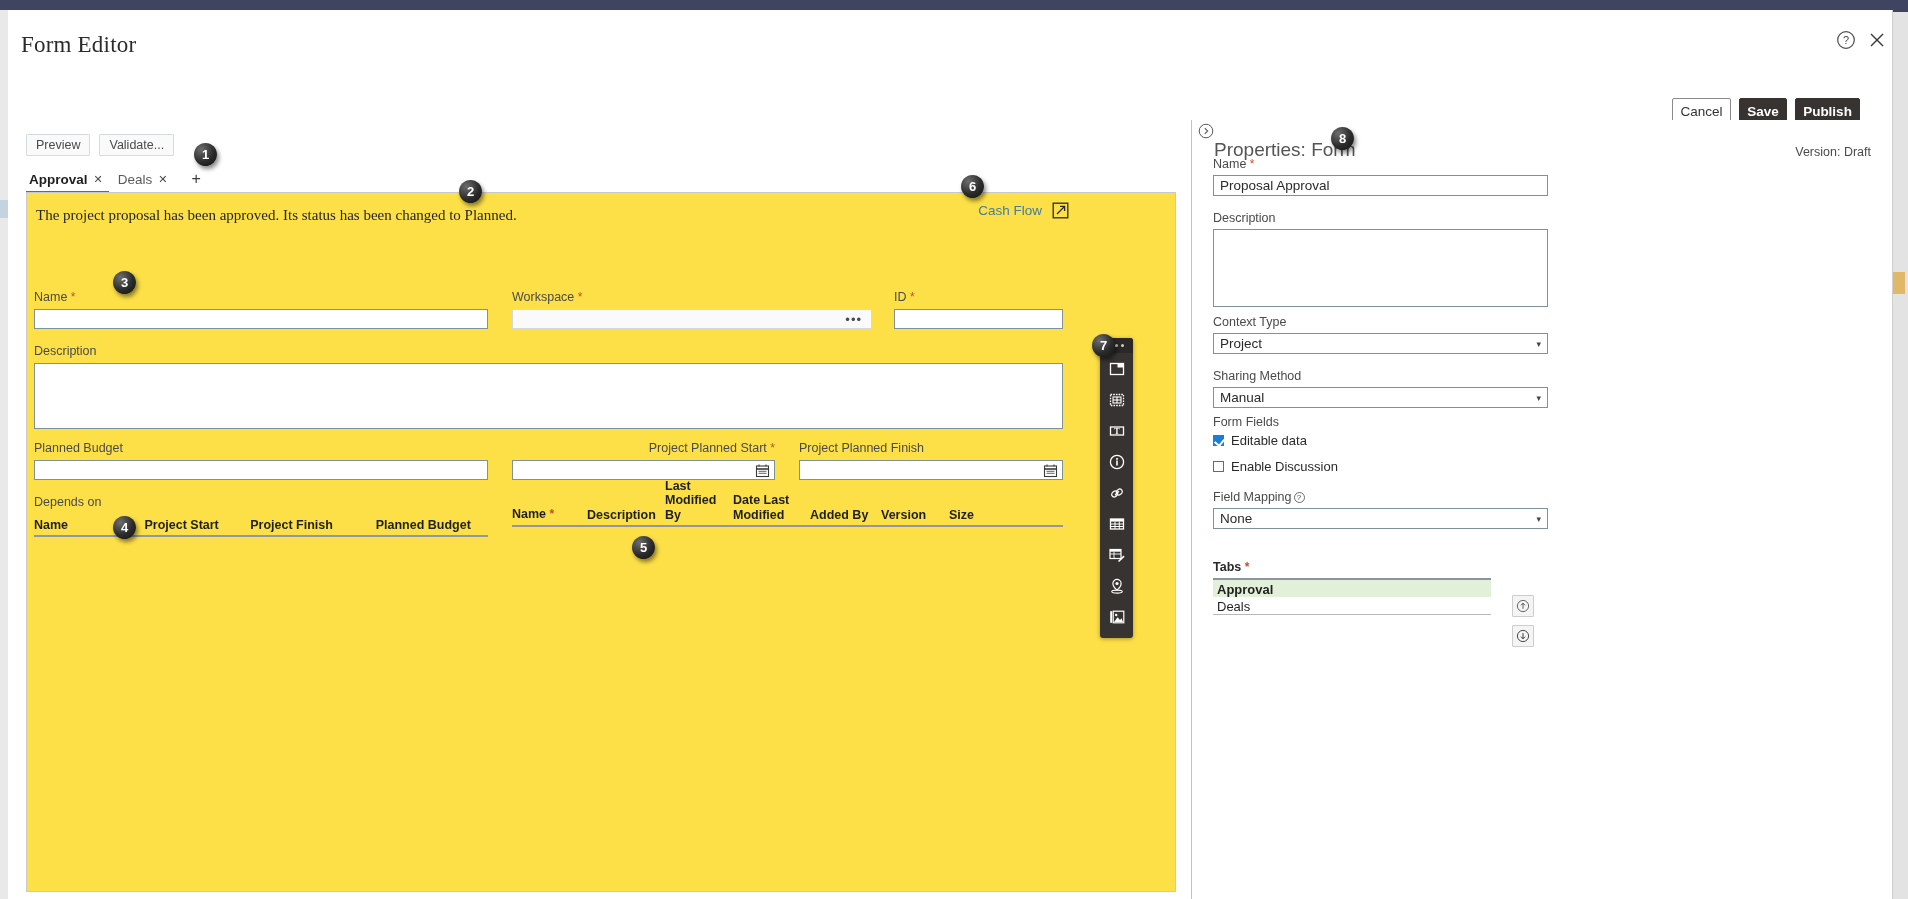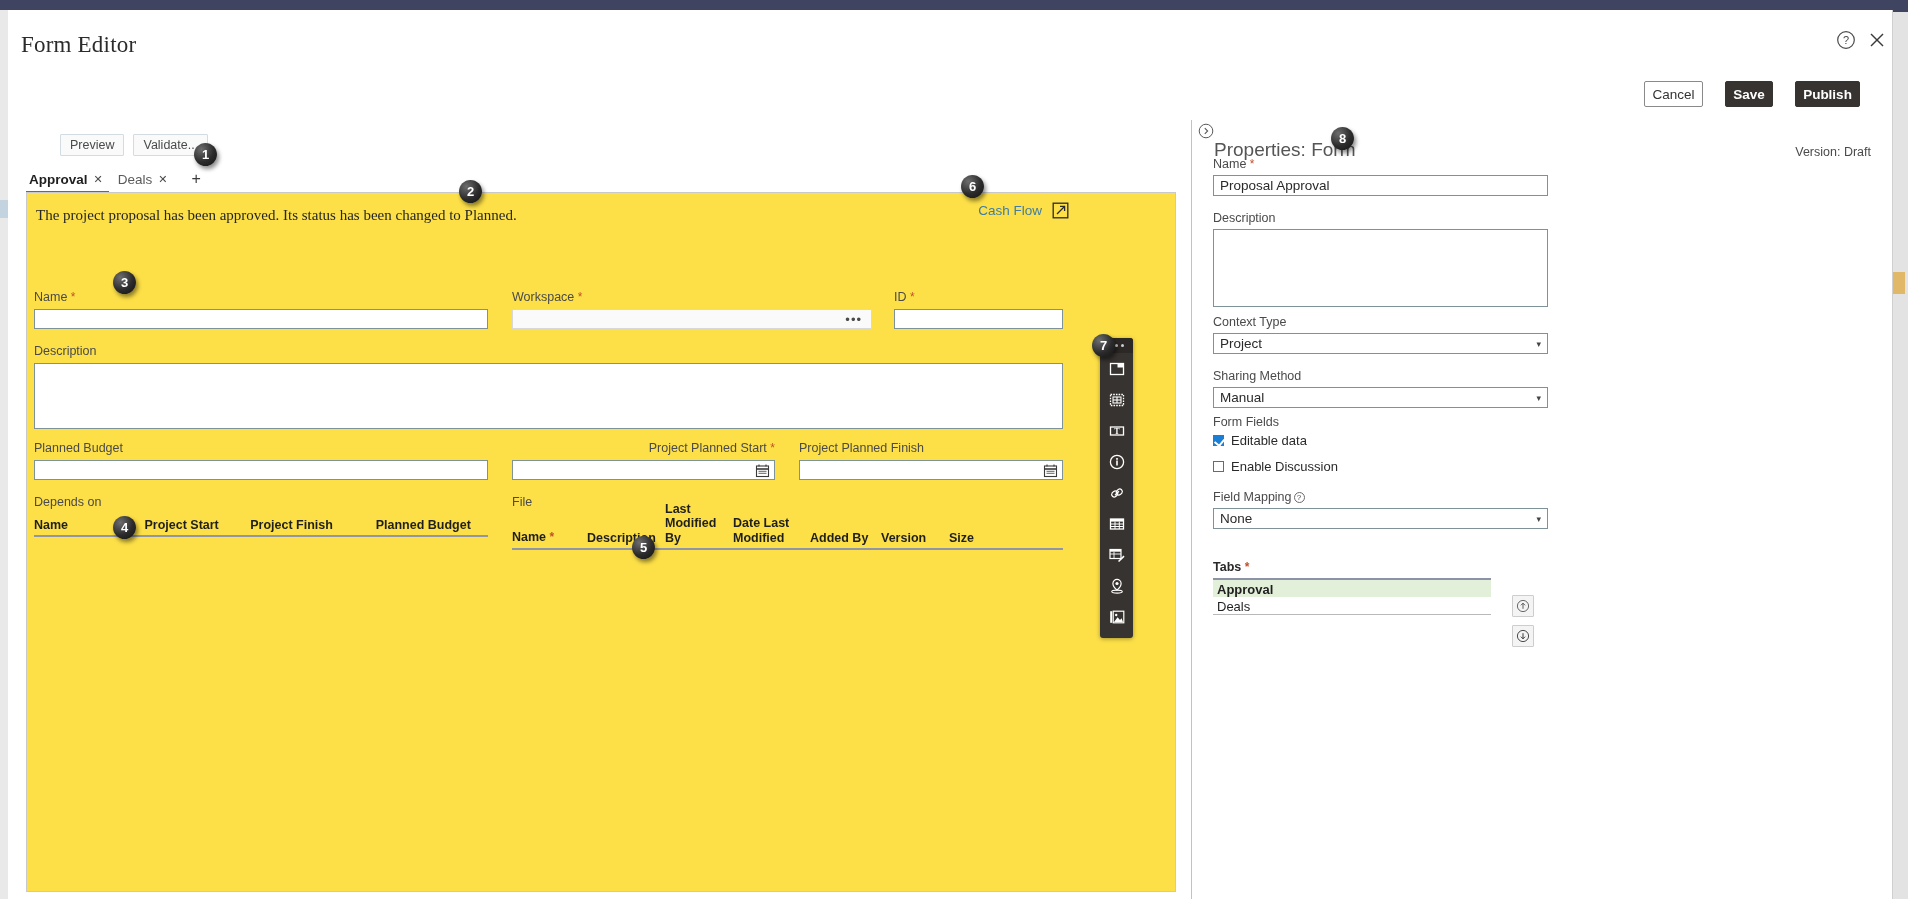--- a/index.html
+++ b/index.html
@@ -32,39 +32,39 @@
   #page-title {
     position:absolute; left:13px; top:22px;
     font-family:"Liberation Serif", serif;
     font-size:23px; color:#2b2b2b; letter-spacing:.2px;
   }
   #help-icon { position:absolute; left:1828px; top:20px; width:20px; height:20px; cursor:pointer; }
   #close-icon { position:absolute; left:1859px; top:20px; width:20px; height:20px; cursor:pointer; }
   .iconsvg { display:block; }
 
   
-  #actions { position:absolute; right:32px; top:71px; display:flex; gap:22px; align-items:center; }
+  #actions { position:absolute; right:32px; top:88px; display:flex; gap:8px; align-items:center; }
   .btn {
     font-family:"Liberation Sans", sans-serif;
     font-size:13.5px;
     border-radius:2px;
     cursor:pointer;
     height:26px;
     display:flex; align-items:center; justify-content:center;
     padding:0 13px;
     white-space:nowrap;
   }
   .btn-secondary { background:#ffffff; border:1px solid #8a8a8a; color:#333; }
   .btn-primary { background:#373330; border:1px solid #373330; color:#ffffff; font-weight:bold; }
   #btn-cancel { width:59px; }
   #btn-save { width:48px; }
   #btn-publish { width:65px; }
 
   
-  #small-toolbar { position:absolute; left:18px; top:124px; display:flex; gap:9px;margin-left:34px; }
+  #small-toolbar { position:absolute; left:18px; top:124px; display:flex; gap:9px; }
   .tbtn {
     font-size:12.5px; color:#4a4a4a;
     background:#fafafa; border:1px solid #d3dce0;
     height:22px; padding:0 9px; border-radius:1px;
     display:flex; align-items:center; cursor:pointer;
     font-family:"Liberation Sans", sans-serif;
   }
 
   
   #tabs { position:absolute; left:18px; top:158px; display:flex; align-items:flex-end; height:26px; }
@@ -328,21 +328,20 @@
       <div class="subtable-cap">Depends on</div>
       <div class="th-row">
         <div class="th" style="width:118px;">Name</div>
         <div class="th" style="width:113px;">Project Start</div>
         <div class="th" style="width:134px;">Project Finish</div>
         <div class="th" style="width:120px;">Planned Budget</div>
       </div>
     </div>
 
     <div class="subtable" style="left:485px; top:302px; width:551px;">
-      <div class="subtable-cap">File</div>
       <div class="th-row" style="align-items:flex-end; height:32px;">
         <div class="th" style="width:75px;">
           <span>Name</span> <span class="req">*</span>
         </div>
         <div class="th" style="width:78px;">Description</div>
         <div class="th" style="width:68px;">Last Modified By</div>
         <div class="th" style="width:77px;">Date Last Modified</div>
         <div class="th" style="width:71px;">Added By</div>
         <div class="th" style="width:68px;">Version</div>
         <div class="th" style="width:60px;">Size</div>

